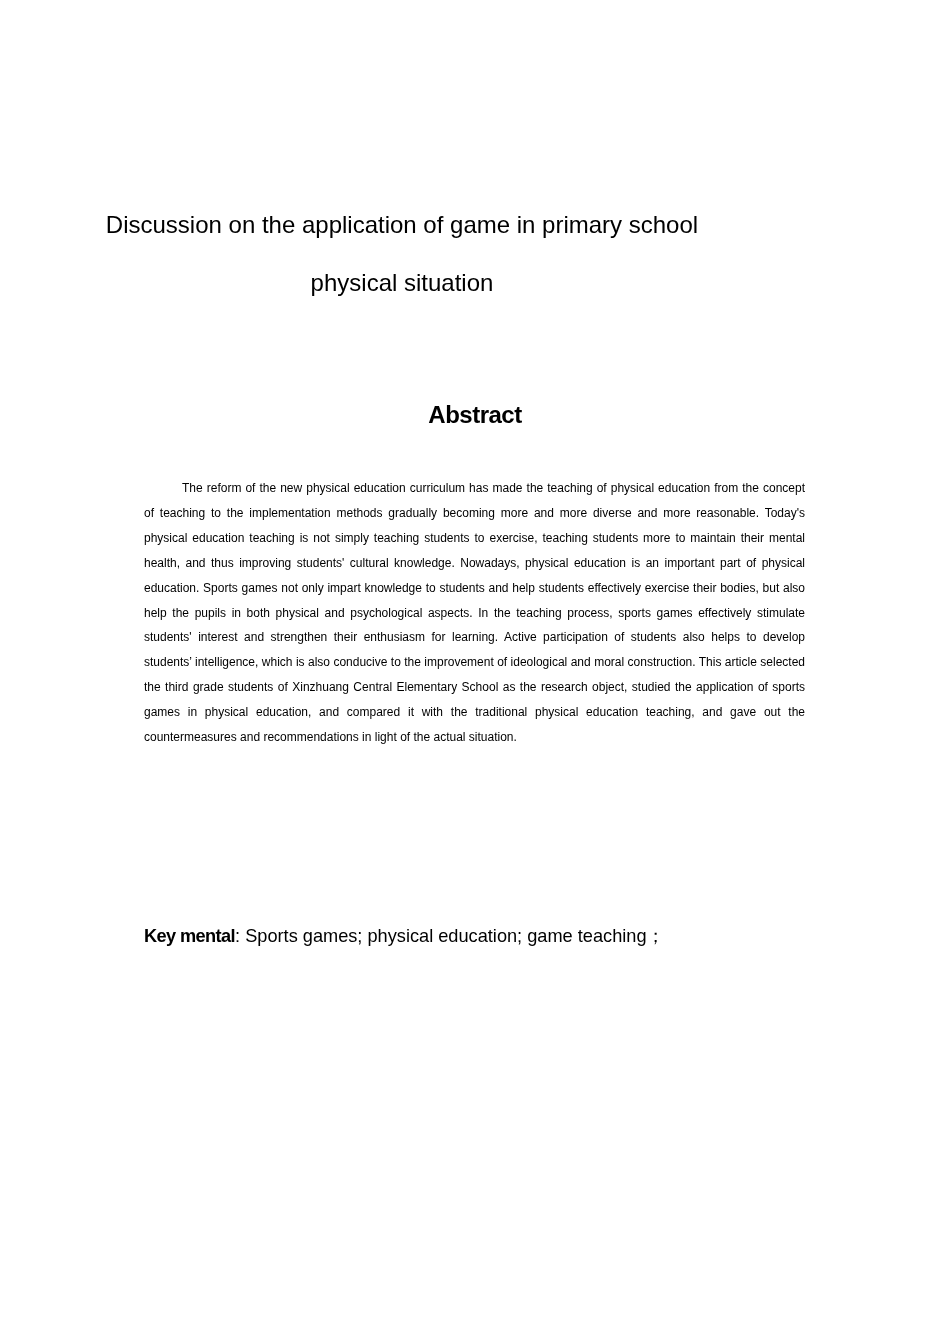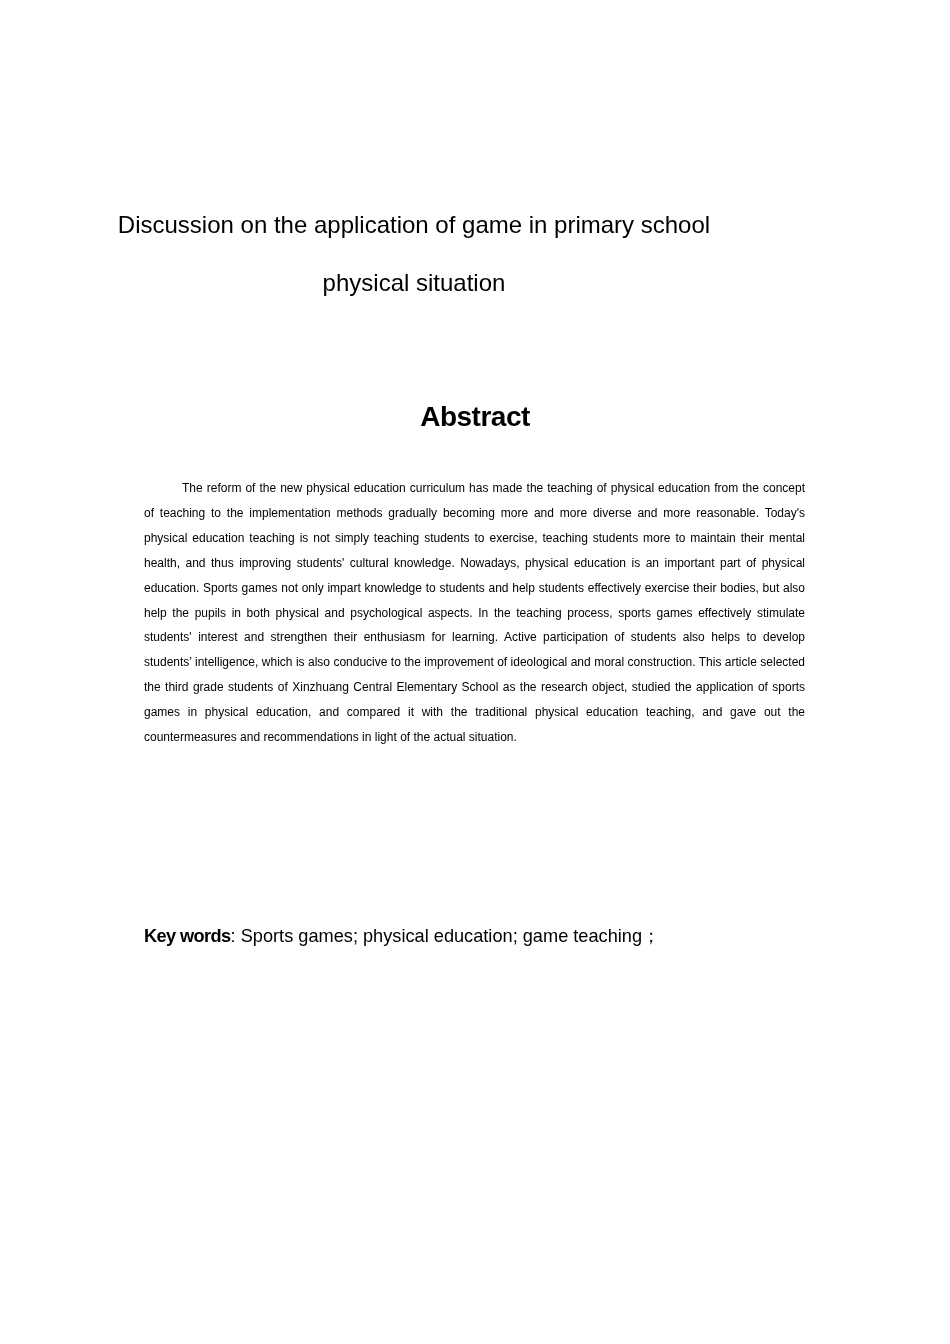--- a/index.html
+++ b/index.html
@@ -1,35 +1,35 @@
 <!DOCTYPE html>
 <html><head>
 <meta charset="utf-8">
 <style>
   html, body { margin:0; padding:0; background:#ffffff; }
   body { width:950px; height:1344px; position:relative; overflow:hidden;
          font-family:"Liberation Sans", sans-serif; color:#000; }
-  .title { position:absolute; left:12px; width:804px; text-align:center;
+  .title { position:absolute; left:0; width:804px; text-align:center;
            font-size:24px; line-height:24px; }
   .t1 { top:213px; }
   .t2 { top:271px; }
   .heading { position:absolute; top:401px; left:0; width:950px; text-align:center;
-             font-size:28px; font-weight:bold; letter-spacing:-0.5px; }
+             font-size:24px; font-weight:bold; letter-spacing:-0.5px; }
   .abstract { position:absolute; top:476px; left:144px; width:661px;
               font-size:12px; line-height:24.9px; text-align:justify;
               text-indent:38px; margin:0; }
   .keywords { position:absolute; top:924px; left:144px; width:661px;
               font-size:18.2px; line-height:24px; margin:0; }
   .kw-label { font-weight:bold; letter-spacing:-0.6px; }
 </style>
 </head>
 <body>
 
 <div>
   <div class="title t1">Discussion on the application of game in primary school</div>
   <div class="title t2">physical situation</div>
 
   <div class="heading">Abstract</div>
 
   <p class="abstract">The reform of the new physical education curriculum has made the teaching of physical education from the concept of teaching to the implementation methods gradually becoming more and more diverse and more reasonable. Today's physical education teaching is not simply teaching students to exercise, teaching students more to maintain their mental health, and thus improving students' cultural knowledge. Nowadays, physical education is an important part of physical education. Sports games not only impart knowledge to students and help students effectively exercise their bodies, but also help the pupils in both physical and psychological aspects. In the teaching process, sports games effectively stimulate students' interest and strengthen their enthusiasm for learning. Active participation of students also helps to develop students’ intelligence, which is also conducive to the improvement of ideological and moral construction. This article selected the third grade students of Xinzhuang Central Elementary School as the research object, studied the application of sports games in physical education, and compared it with the traditional physical education teaching, and gave out the countermeasures and recommendations in light of the actual situation.</p>
 
-  <p class="keywords"><span class="kw-label">Key words</span><span>: </span><span>Sports games; physical education; game teaching；</span></p>
+  <p class="keywords"><span class="kw-label">Key mental</span><span>: </span><span>Sports games; physical education; game teaching；</span></p>
 </div>
 
 </body></html>

